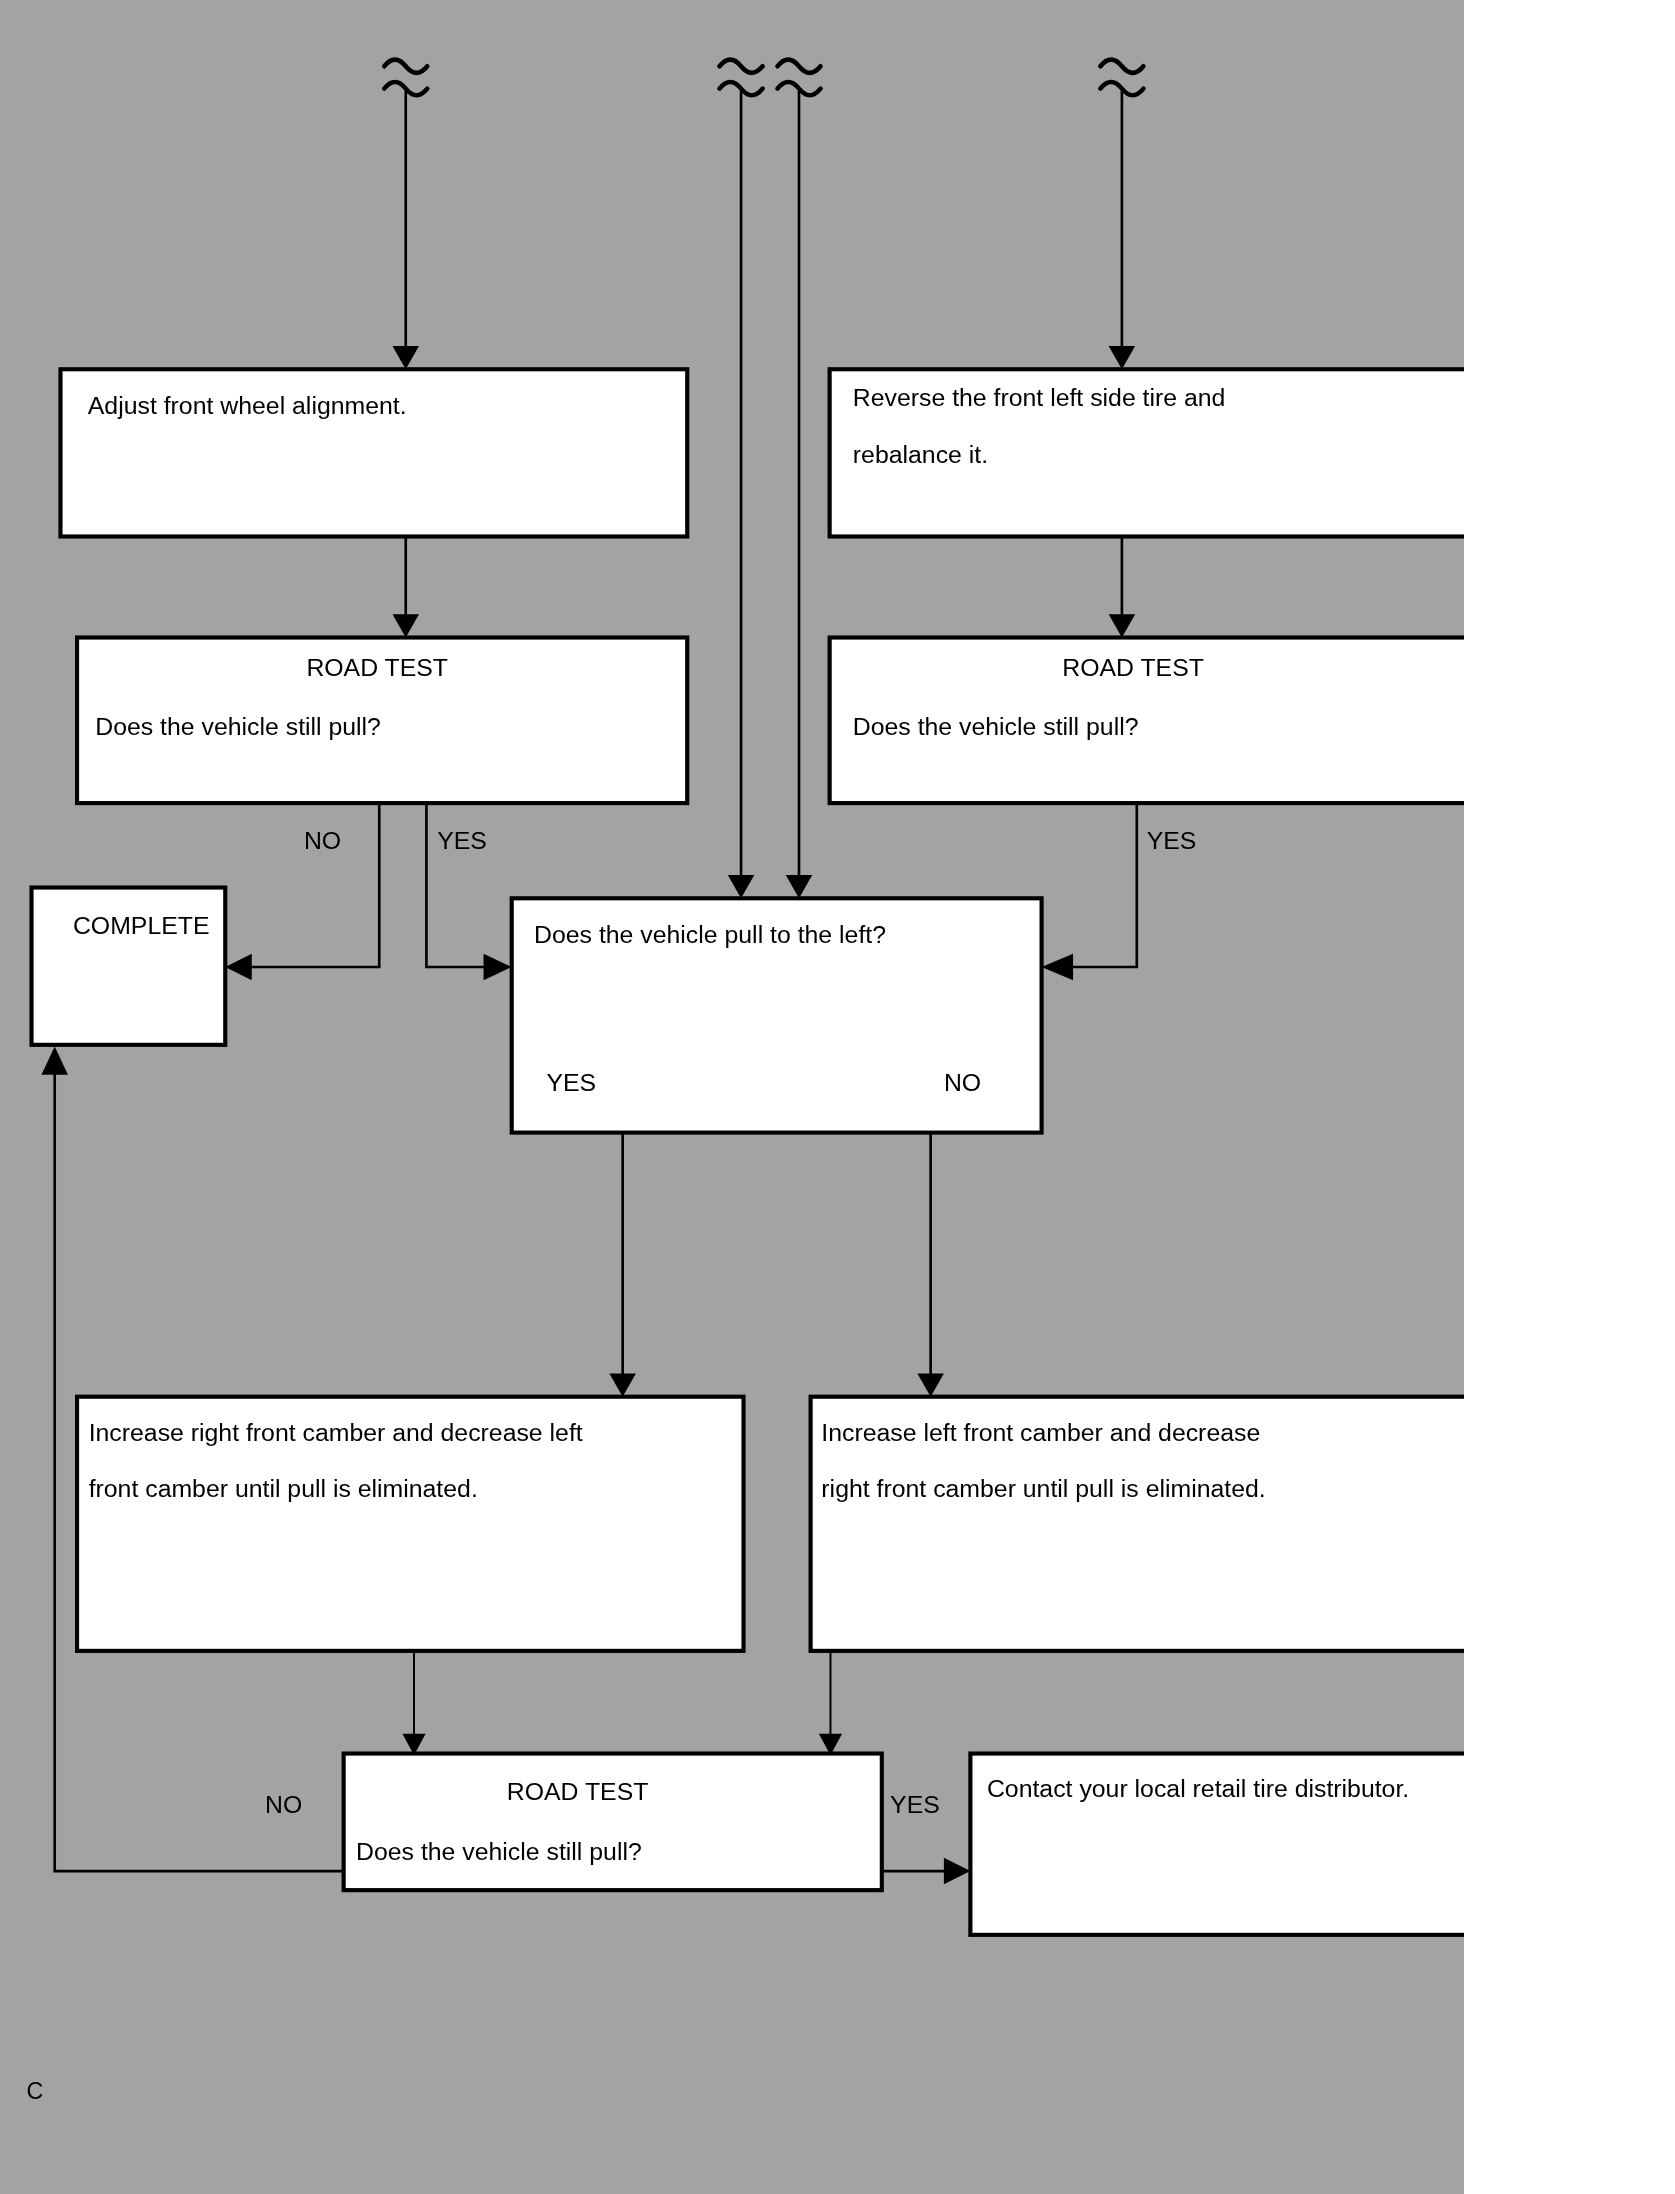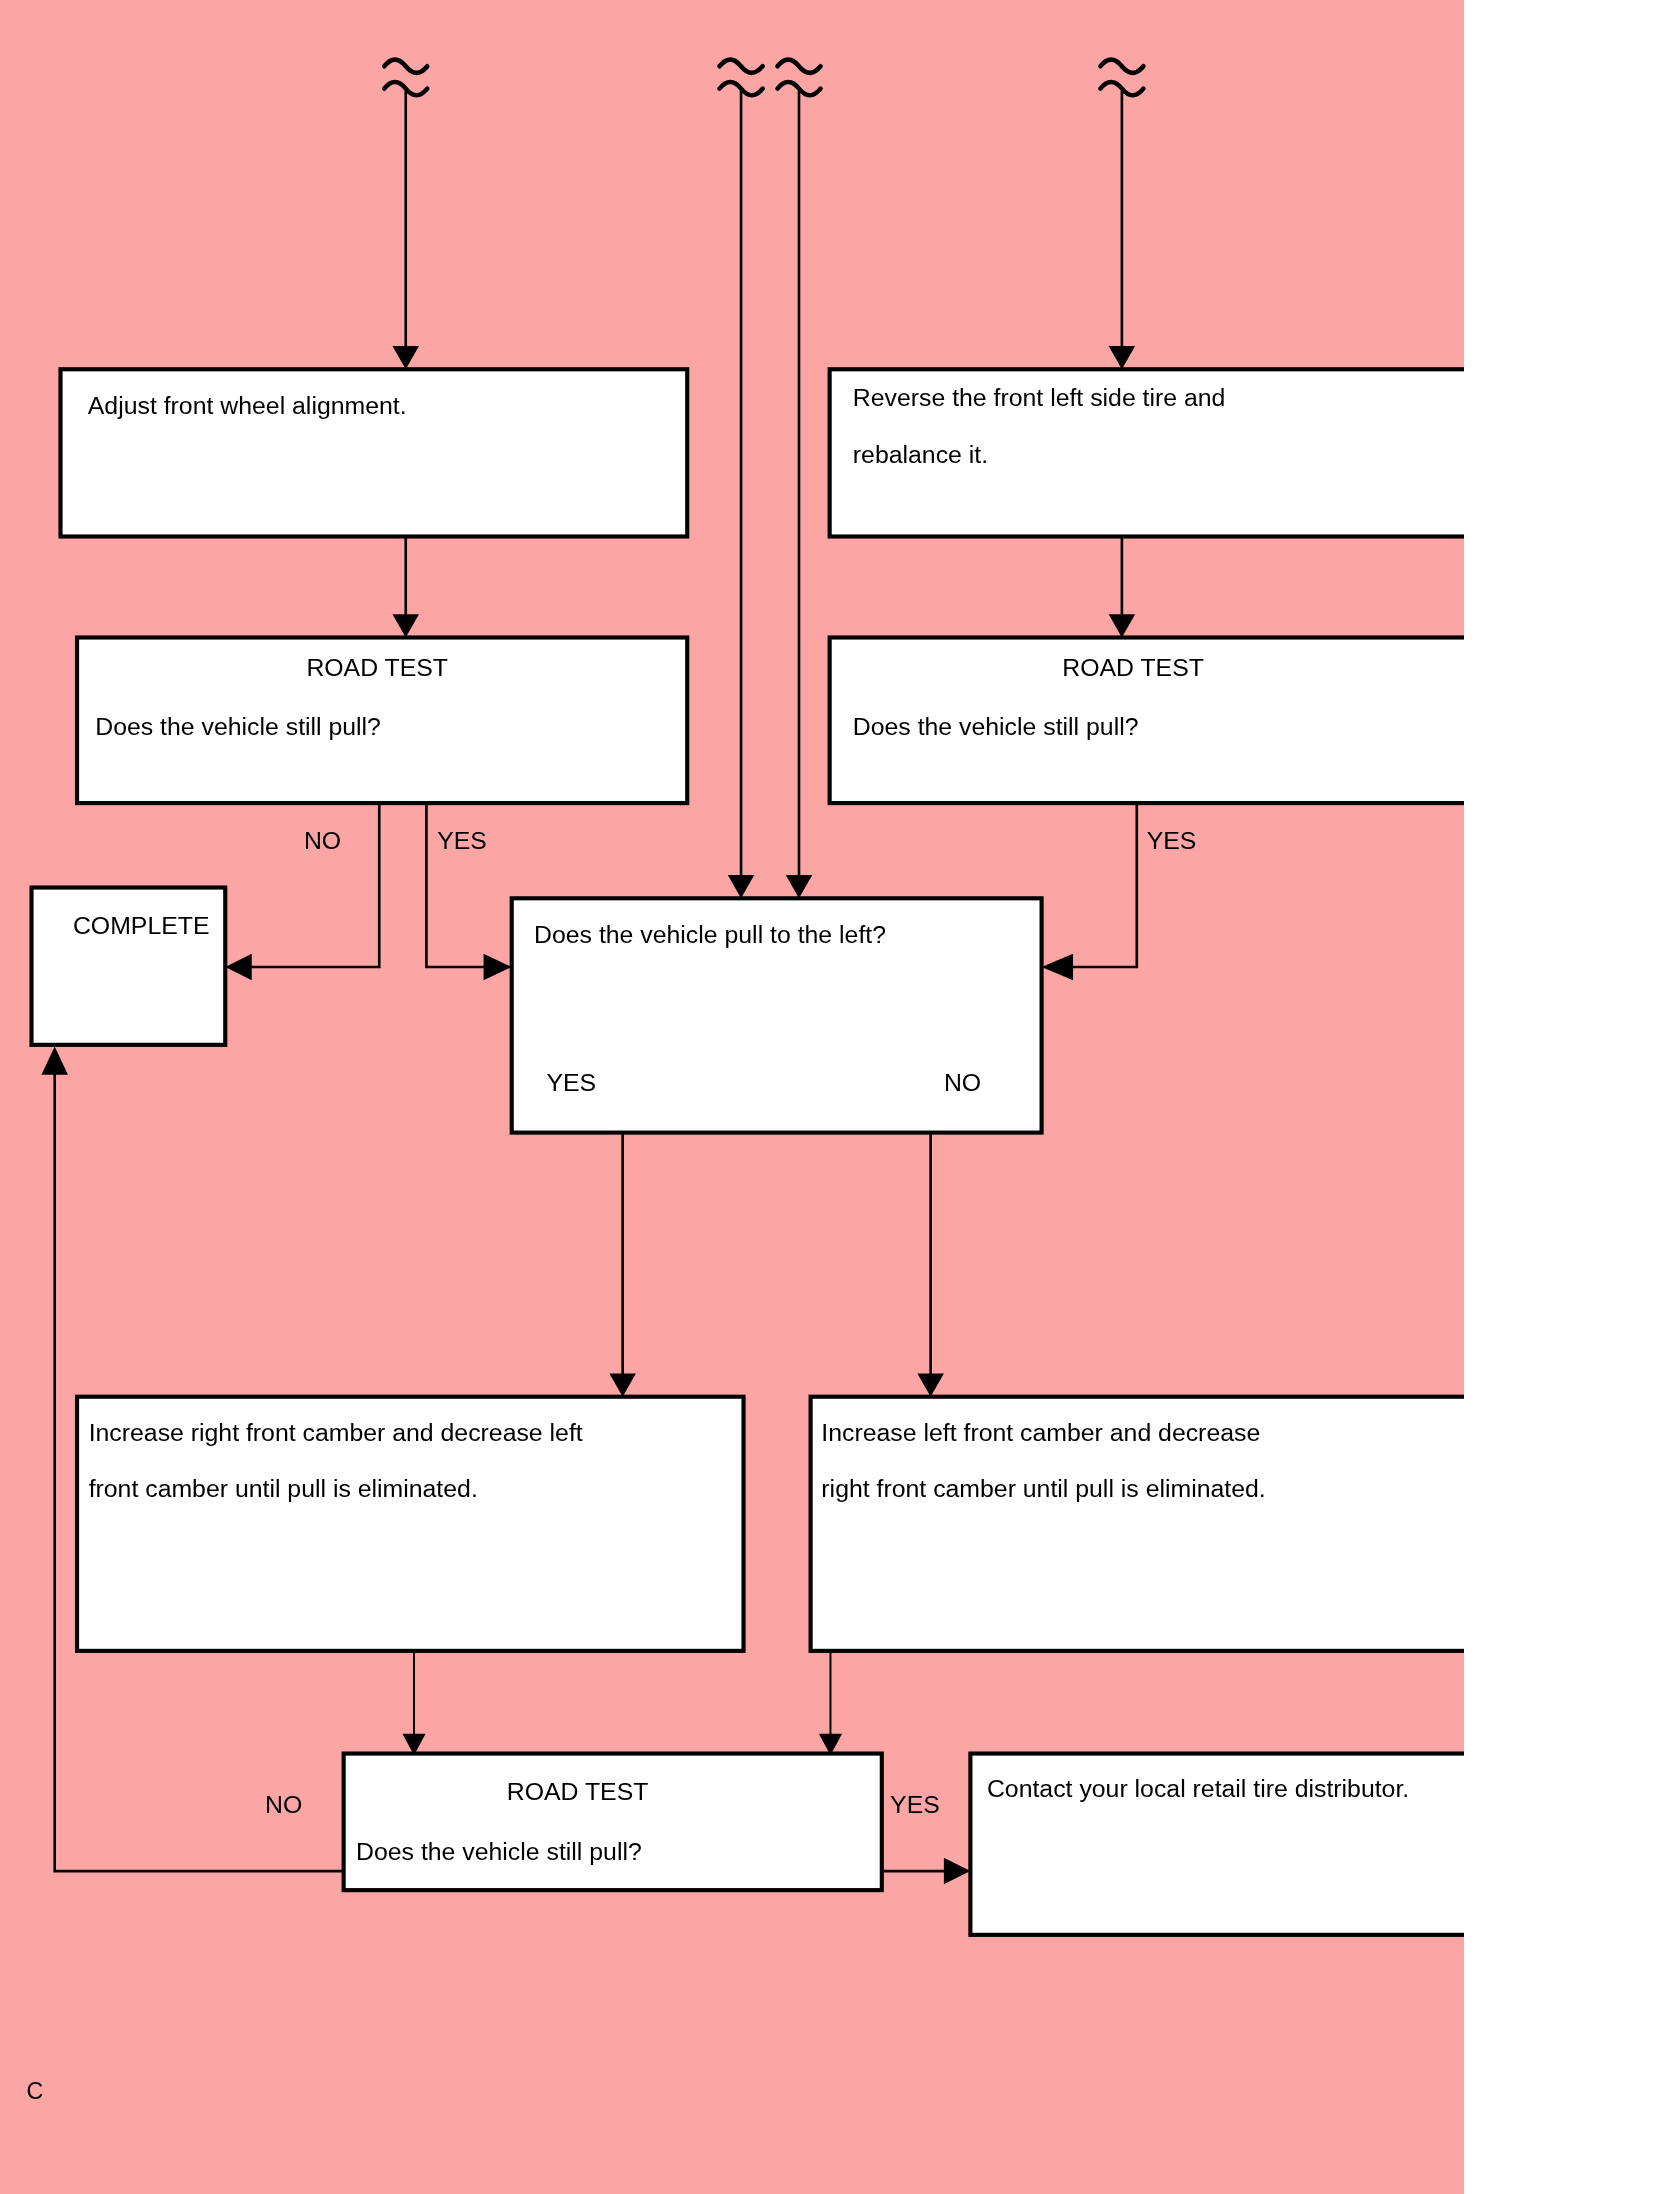--- a/index.html
+++ b/index.html
@@ -7,21 +7,21 @@
     padding: 0;
     background: #ffffff;
   }
   body {
     font-family: "Liberation Sans", sans-serif;
   }
   #page {
     position: relative;
     width: 1464px;
     height: 2194px;
-    background: #fca5a5;
+    background: #a3a3a3;
     overflow: hidden;
   }
   #flow {
     position: absolute;
     left: 0;
     top: 0;
     width: 1675px;
     height: 2194px;
     display: block;
   }

